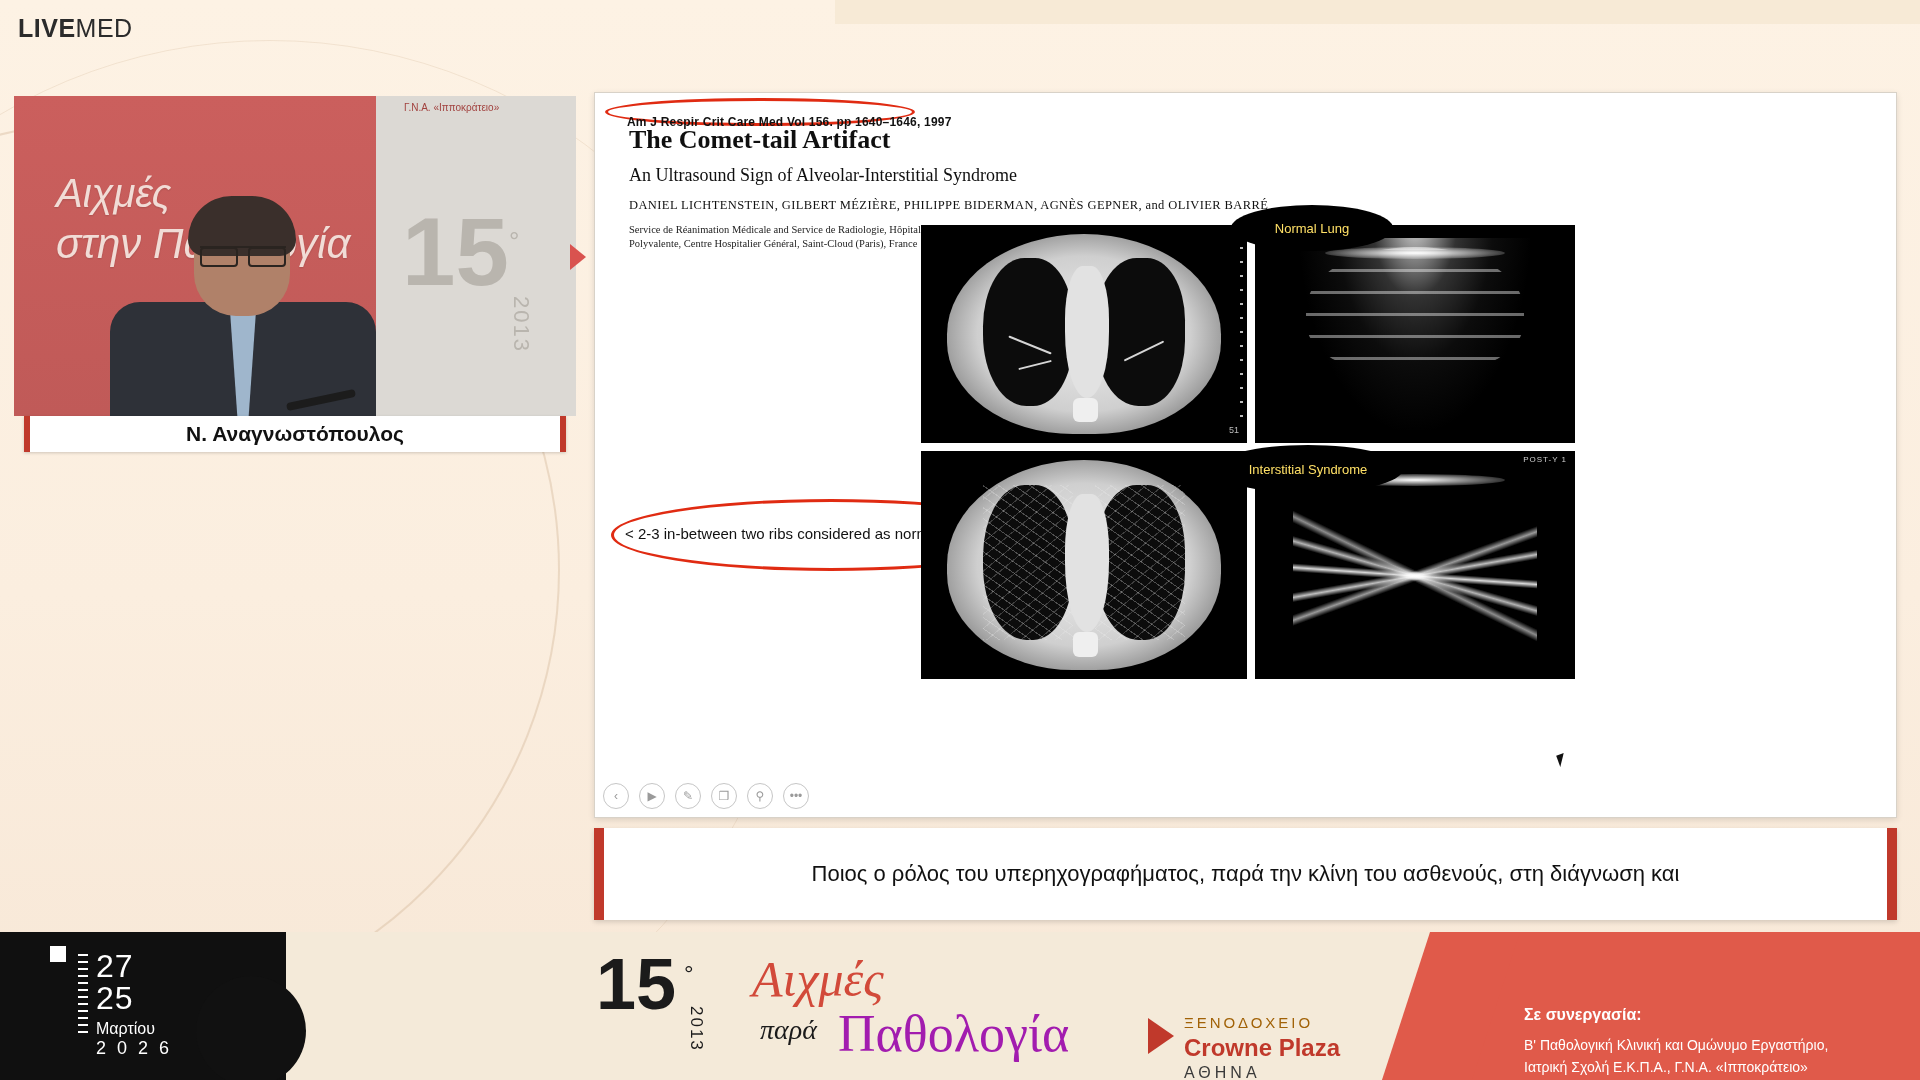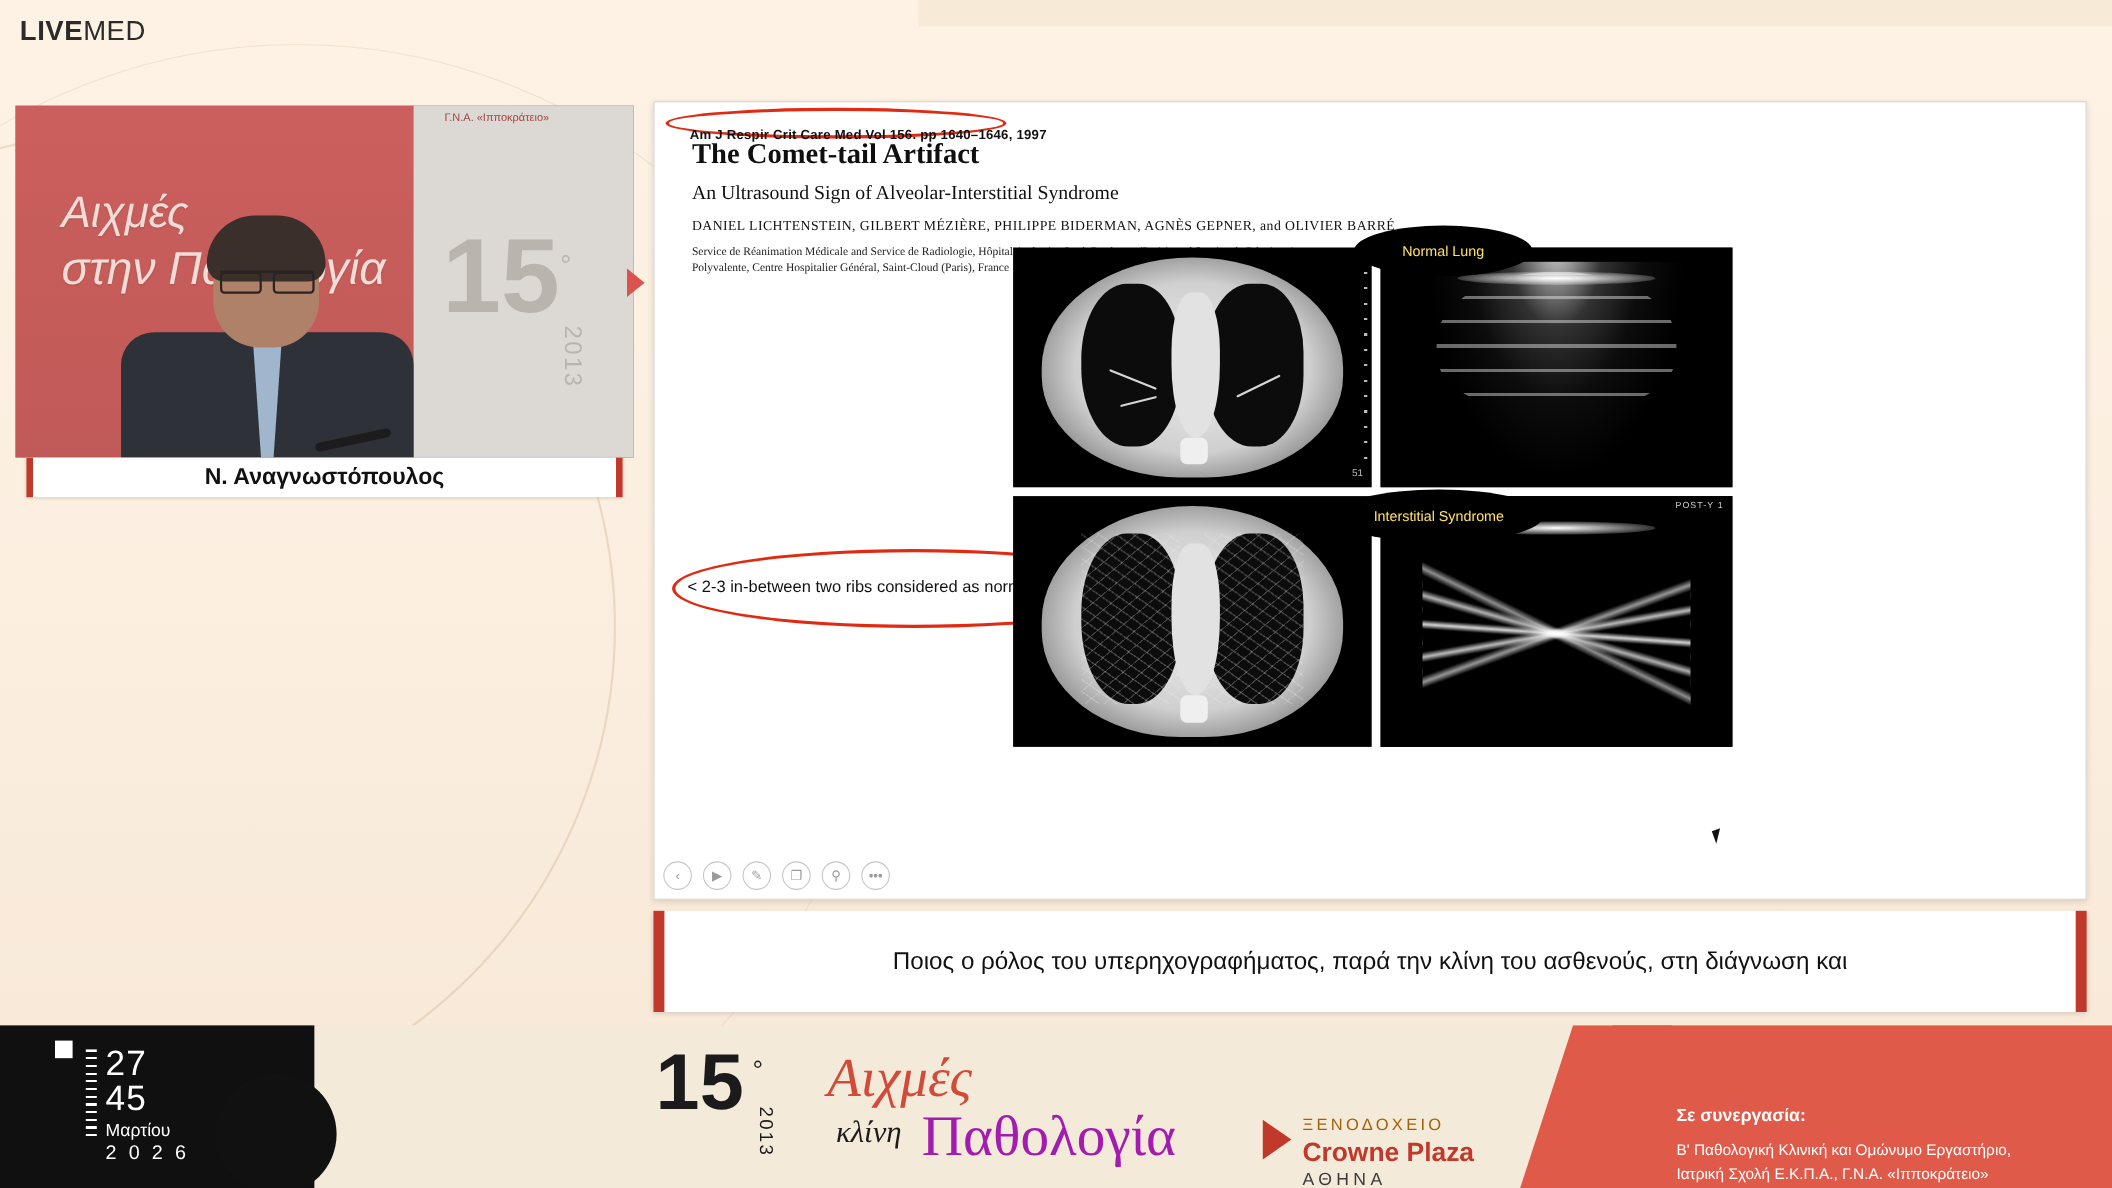--- a/index.html
+++ b/index.html
@@ -598,32 +598,32 @@
   </div>
 
   <div class="cursor"></div>
 
   <div class="footer">
     <div class="footer-left-black">
       <div class="white-square"></div>
       <div class="date-dots"></div>
       <div class="date-block">
         <div class="date-d1">27</div>
-        <div class="date-d2">45</div>
+        <div class="date-d2">25</div>
         <div class="date-month">Μαρτίου</div>
         <div class="date-year">2 0 2 6</div>
       </div>
     </div>
     <div class="footer-mid">
       <div class="black-circle" style="left:-90px;"></div>
       <div class="footer-15">15</div>
       <div class="footer-deg">°</div>
       <div class="footer-year-v">2013</div>
       <div class="footer-aixmes">Αιχμές</div>
-      <div class="footer-stin">κλίνη</div>
+      <div class="footer-stin">παρά</div>
       <div class="footer-patho">Παθολογία</div>
 
       <div class="hotel-arrow"></div>
       <div class="hotel-xeno">ΞΕΝΟΔΟΧΕΙΟ</div>
       <div class="hotel-name">Crowne Plaza</div>
       <div class="hotel-city">ΑΘΗΝΑ</div>
 
       <div class="org-title">Διοργάνωση:</div>
       <div class="org-seal"></div>
       <div class="org-globe"></div>

